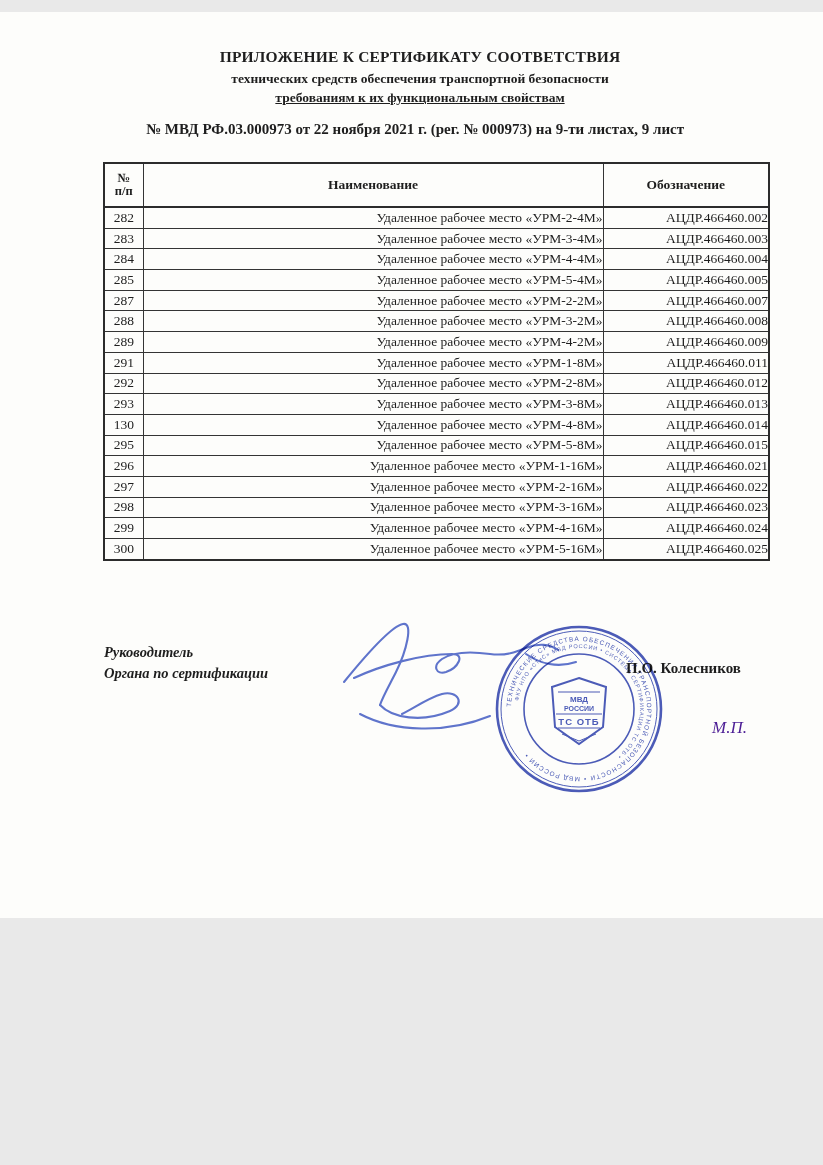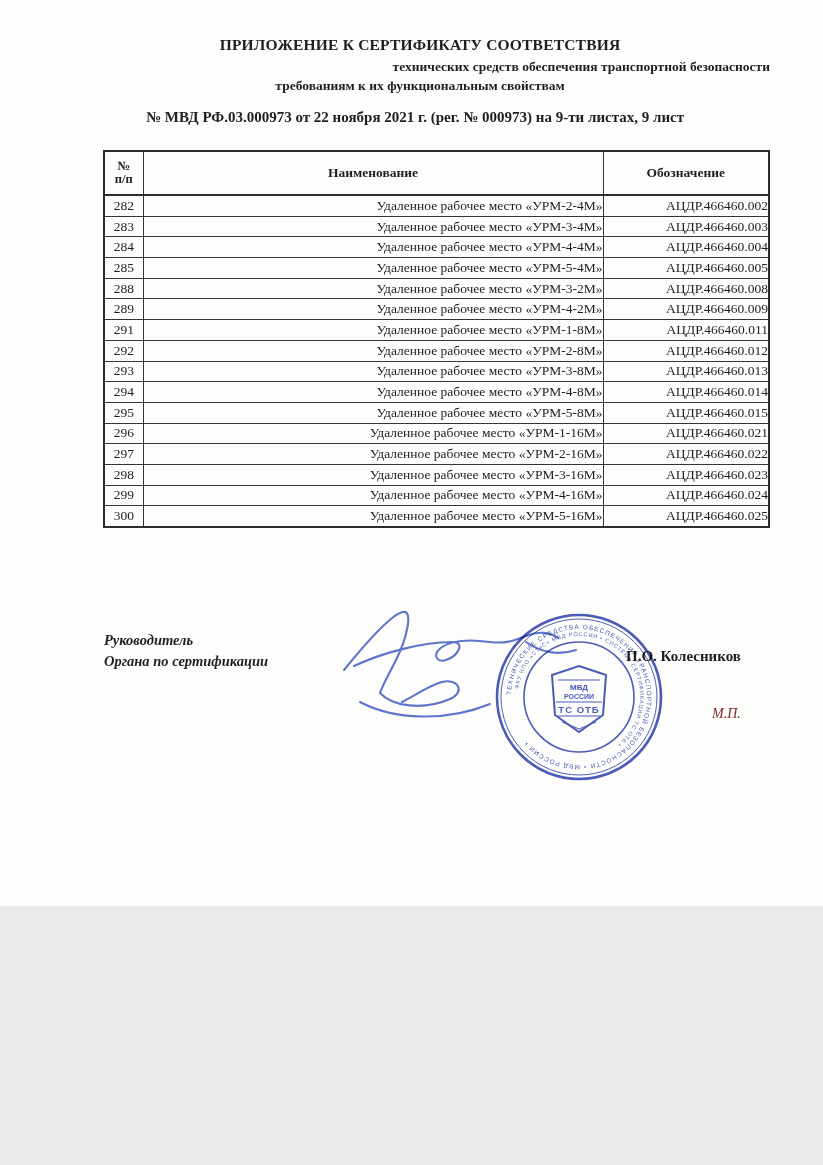--- a/index.html
+++ b/index.html
@@ -1,43 +1,43 @@
 <!DOCTYPE html>
 <html><head>
 <meta charset="utf-8">
 <style>
   html,body{margin:0;padding:0;background:#e9e9e9;}
   .page{
-    position:relative;width:823px;height:906px;margin:0 auto;
+    position:relative;width:823px;height:906px;margin:12px auto;
     background:#fdfdfb;overflow:hidden;
     font-family:"Liberation Serif",serif;color:#1e1e1e;
   }
   
   .doc-header{position:absolute;left:70px;top:36px;width:700px;text-align:center;font-weight:bold;}
   .title-1{font-size:15.5px;letter-spacing:.2px;}
-  .title-2{font-size:13.5px;margin-top:5px;text-align:right;}
-  .title-3{font-size:13.5px;margin-top:3px;}
+  .title-2{font-size:13.5px;margin-top:5px;}
+  .title-3{font-size:13.5px;margin-top:3px;text-decoration:underline;}
   .cert-line{position:absolute;left:55px;top:109px;width:720px;text-align:center;font-weight:bold;font-size:15px;}
   
   table.items{
     position:absolute;left:103px;top:150px;width:665px;
     border-collapse:collapse;table-layout:fixed;
     border:2px solid #2c2c2c;
   }
   table.items th,table.items td{border:1px solid #343434;overflow:hidden;white-space:nowrap;}
   table.items thead th{font-weight:bold;font-size:13.5px;height:40px;vertical-align:middle;border-bottom:2px solid #2c2c2c;}
   th .np{font-size:12.5px;line-height:13px;font-weight:bold;}
   table.items tbody td{font-size:13.5px;height:19.7px;padding:0;vertical-align:middle;}
   td.c-num{text-align:center;}
   td.c-name{padding-left:10px;text-align:right;}
   td.c-des{text-align:right;}
   
   .role-block{position:absolute;left:104px;top:630px;font-weight:bold;font-style:italic;font-size:14.5px;line-height:21px;}
   .signer-name{position:absolute;left:626px;top:648px;font-weight:bold;font-size:15px;}
-  .mp-label{position:absolute;left:712px;top:706px;font-style:italic;font-size:14px;color:#7f1d1d;}
+  .mp-label{position:absolute;left:712px;top:706px;font-style:italic;font-size:17px;color:#4c1d95;}
   
   .stamp{position:absolute;mix-blend-mode:multiply;}
   .mvd-stamp{left:492px;top:610px;width:174px;height:174px;opacity:.92;filter:blur(.2px);}
   .tinko-stamp{left:485px;top:1008px;width:156px;height:156px;opacity:.88;filter:blur(.2px);}
   .sig-blue{left:330px;top:598px;width:340px;height:135px;}
   .sig-dark{left:505px;top:1012px;width:220px;height:153px;}
   .copy-stamp{
     position:absolute;left:590px;top:1020px;width:235px;
     font-family:"Liberation Sans",sans-serif;font-weight:bold;color:#3f4fc5;
     transform:rotate(-1deg);mix-blend-mode:multiply;opacity:.92;filter:blur(.15px);
@@ -96,20 +96,25 @@
           <td class="c-num">284</td>
           <td class="c-name">Удаленное рабочее место «УРМ-4-4М»</td>
           <td class="c-des">АЦДР.466460.004</td>
         </tr>
         <tr>
           <td class="c-num">285</td>
           <td class="c-name">Удаленное рабочее место «УРМ-5-4М»</td>
           <td class="c-des">АЦДР.466460.005</td>
         </tr>
         <tr>
+          <td class="c-num">287</td>
+          <td class="c-name">Удаленное рабочее место «УРМ-2-2М»</td>
+          <td class="c-des">АЦДР.466460.007</td>
+        </tr>
+        <tr>
           <td class="c-num">288</td>
           <td class="c-name">Удаленное рабочее место «УРМ-3-2М»</td>
           <td class="c-des">АЦДР.466460.008</td>
         </tr>
         <tr>
           <td class="c-num">289</td>
           <td class="c-name">Удаленное рабочее место «УРМ-4-2М»</td>
           <td class="c-des">АЦДР.466460.009</td>
         </tr>
         <tr>
@@ -121,21 +126,21 @@
           <td class="c-num">292</td>
           <td class="c-name">Удаленное рабочее место «УРМ-2-8М»</td>
           <td class="c-des">АЦДР.466460.012</td>
         </tr>
         <tr>
           <td class="c-num">293</td>
           <td class="c-name">Удаленное рабочее место «УРМ-3-8М»</td>
           <td class="c-des">АЦДР.466460.013</td>
         </tr>
         <tr>
-          <td class="c-num">294</td>
+          <td class="c-num">130</td>
           <td class="c-name">Удаленное рабочее место «УРМ-4-8М»</td>
           <td class="c-des">АЦДР.466460.014</td>
         </tr>
         <tr>
           <td class="c-num">295</td>
           <td class="c-name">Удаленное рабочее место «УРМ-5-8М»</td>
           <td class="c-des">АЦДР.466460.015</td>
         </tr>
         <tr>
           <td class="c-num">296</td>

